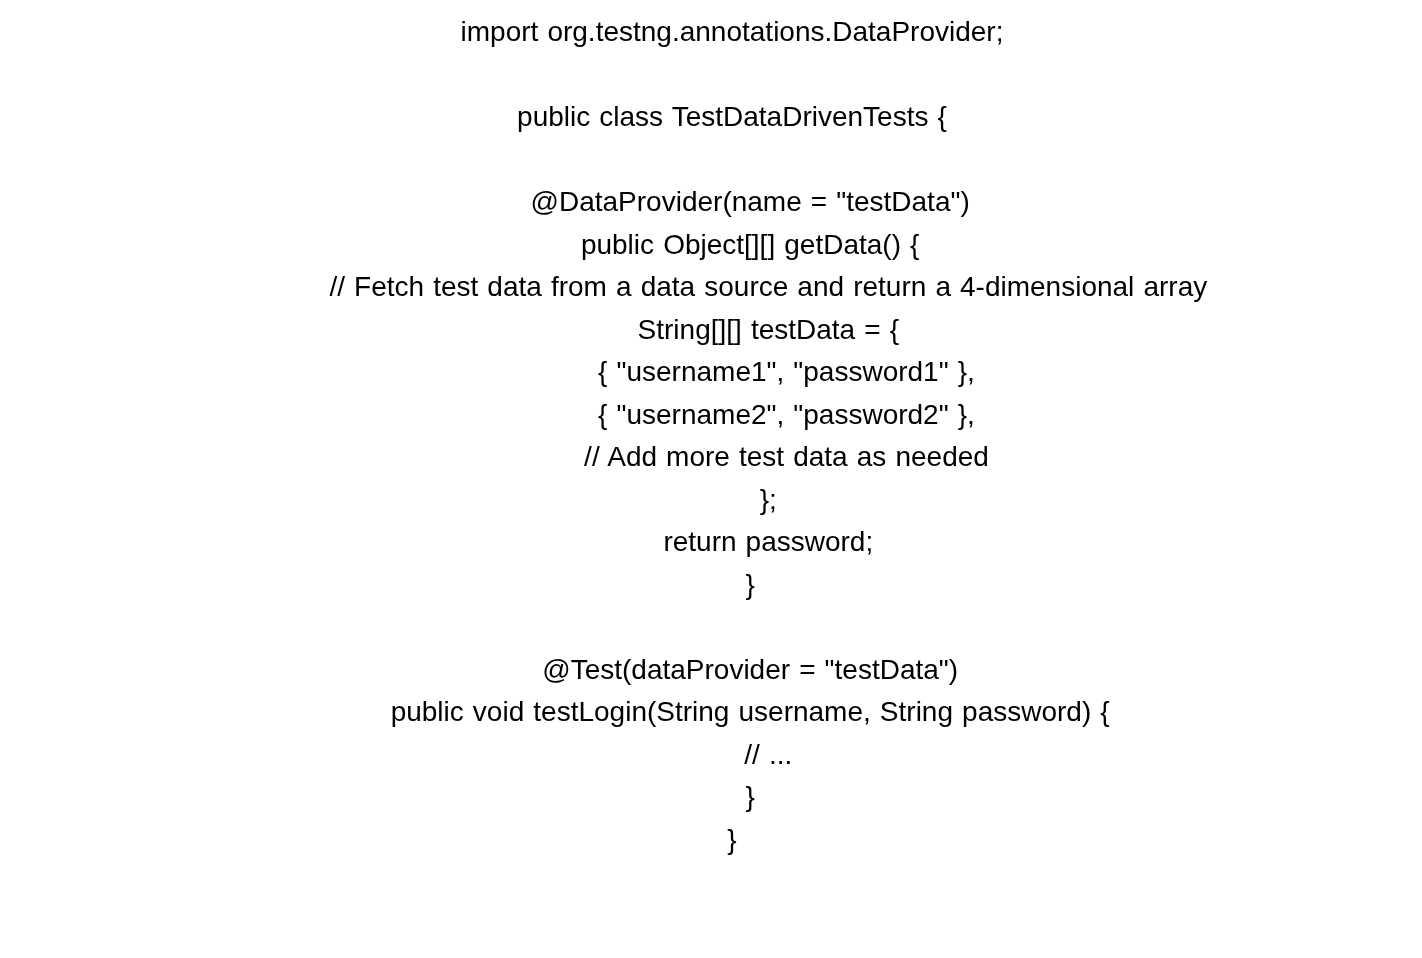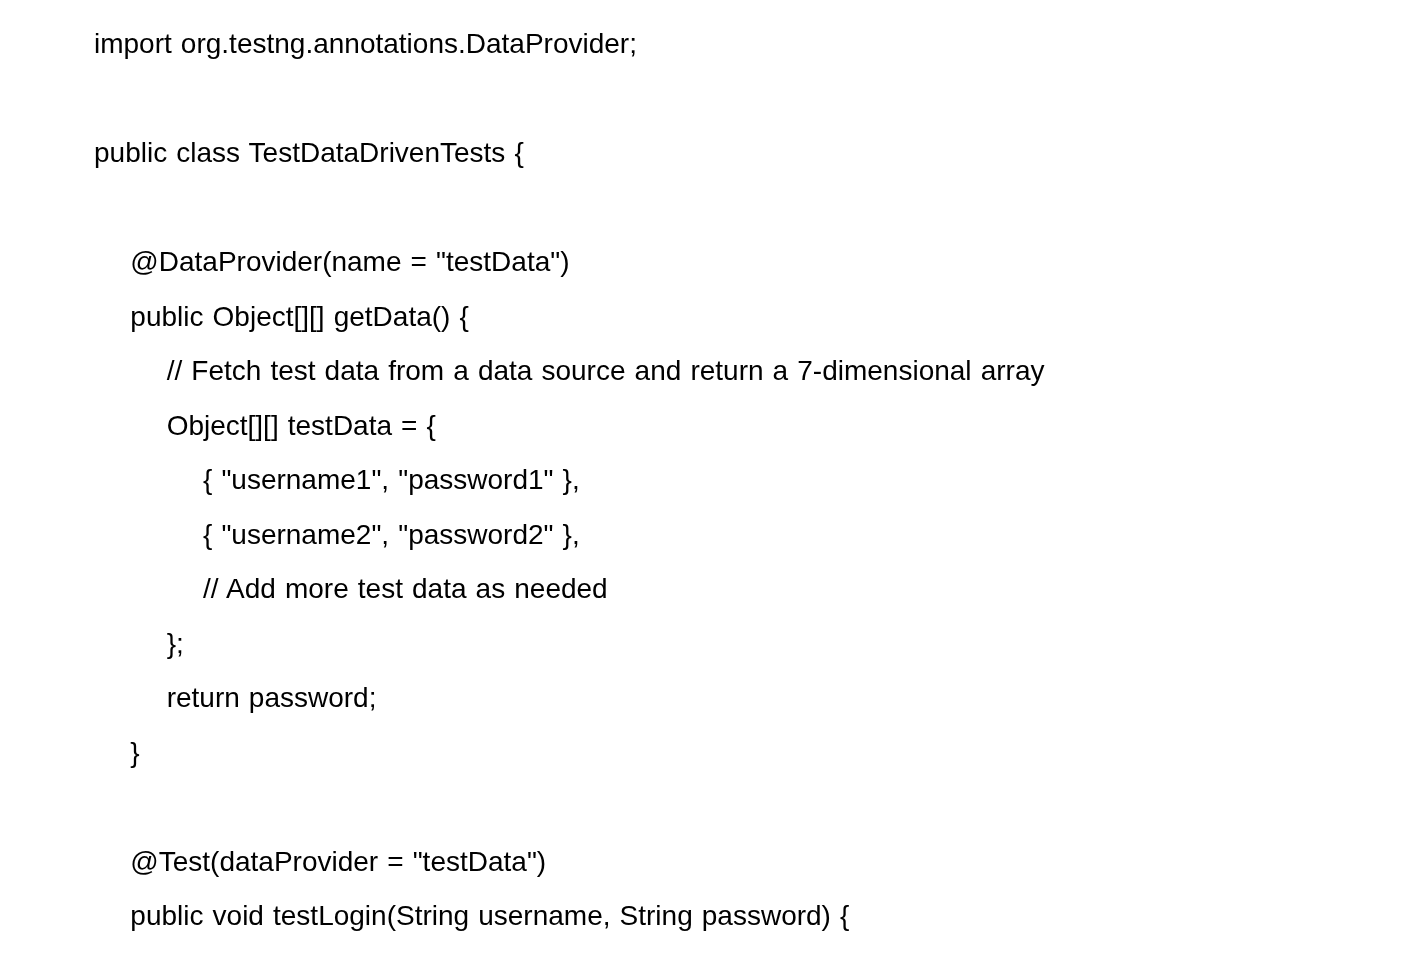--- a/index.html
+++ b/index.html
@@ -18,36 +18,37 @@
     background: #ffffff;
     font-family: "Liberation Sans", "DejaVu Sans", sans-serif;
     font-size: 28px;
     line-height: 42.5px;
     color: #000000;
     word-spacing: 1.3px;
   }
   .code-line {
     white-space: pre;
     min-height: 42.5px;
-    margin: 12px;
+    margin: 0;
     padding: 0;
+    text-align: center;
   }
 </style>
 </head>
 <body>
 
 <div class="code-container">
   <div class="code-line">import org.testng.annotations.DataProvider;</div>
   <div class="code-line"></div>
   <div class="code-line">public class TestDataDrivenTests {</div>
   <div class="code-line"></div>
   <div class="code-line">    @DataProvider(name = "testData")</div>
   <div class="code-line">    public Object[][] getData() {</div>
-  <div class="code-line">        // Fetch test data from a data source and return a 7-dimensional array</div>
-  <div class="code-line">        Object[][] testData = {</div>
+  <div class="code-line">        // Fetch test data from a data source and return a 4-dimensional array</div>
+  <div class="code-line">        String[][] testData = {</div>
   <div class="code-line">            { "username1", "password1" },</div>
   <div class="code-line">            { "username2", "password2" },</div>
   <div class="code-line">            // Add more test data as needed</div>
   <div class="code-line">        };</div>
   <div class="code-line">        return password;</div>
   <div class="code-line">    }</div>
   <div class="code-line"></div>
   <div class="code-line">    @Test(dataProvider = "testData")</div>
   <div class="code-line">    public void testLogin(String username, String password) {</div>
   <div class="code-line">        // ...</div>

